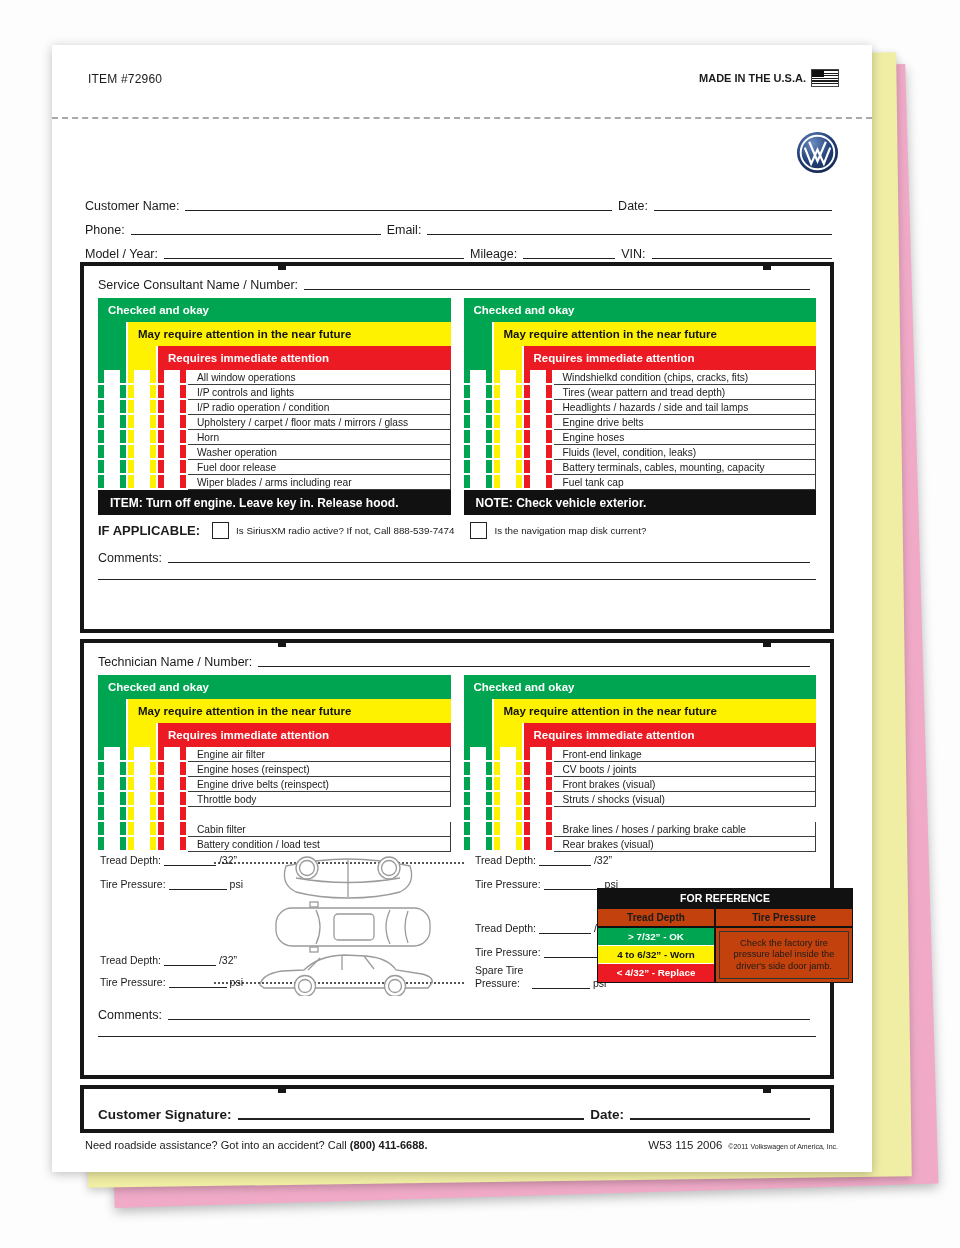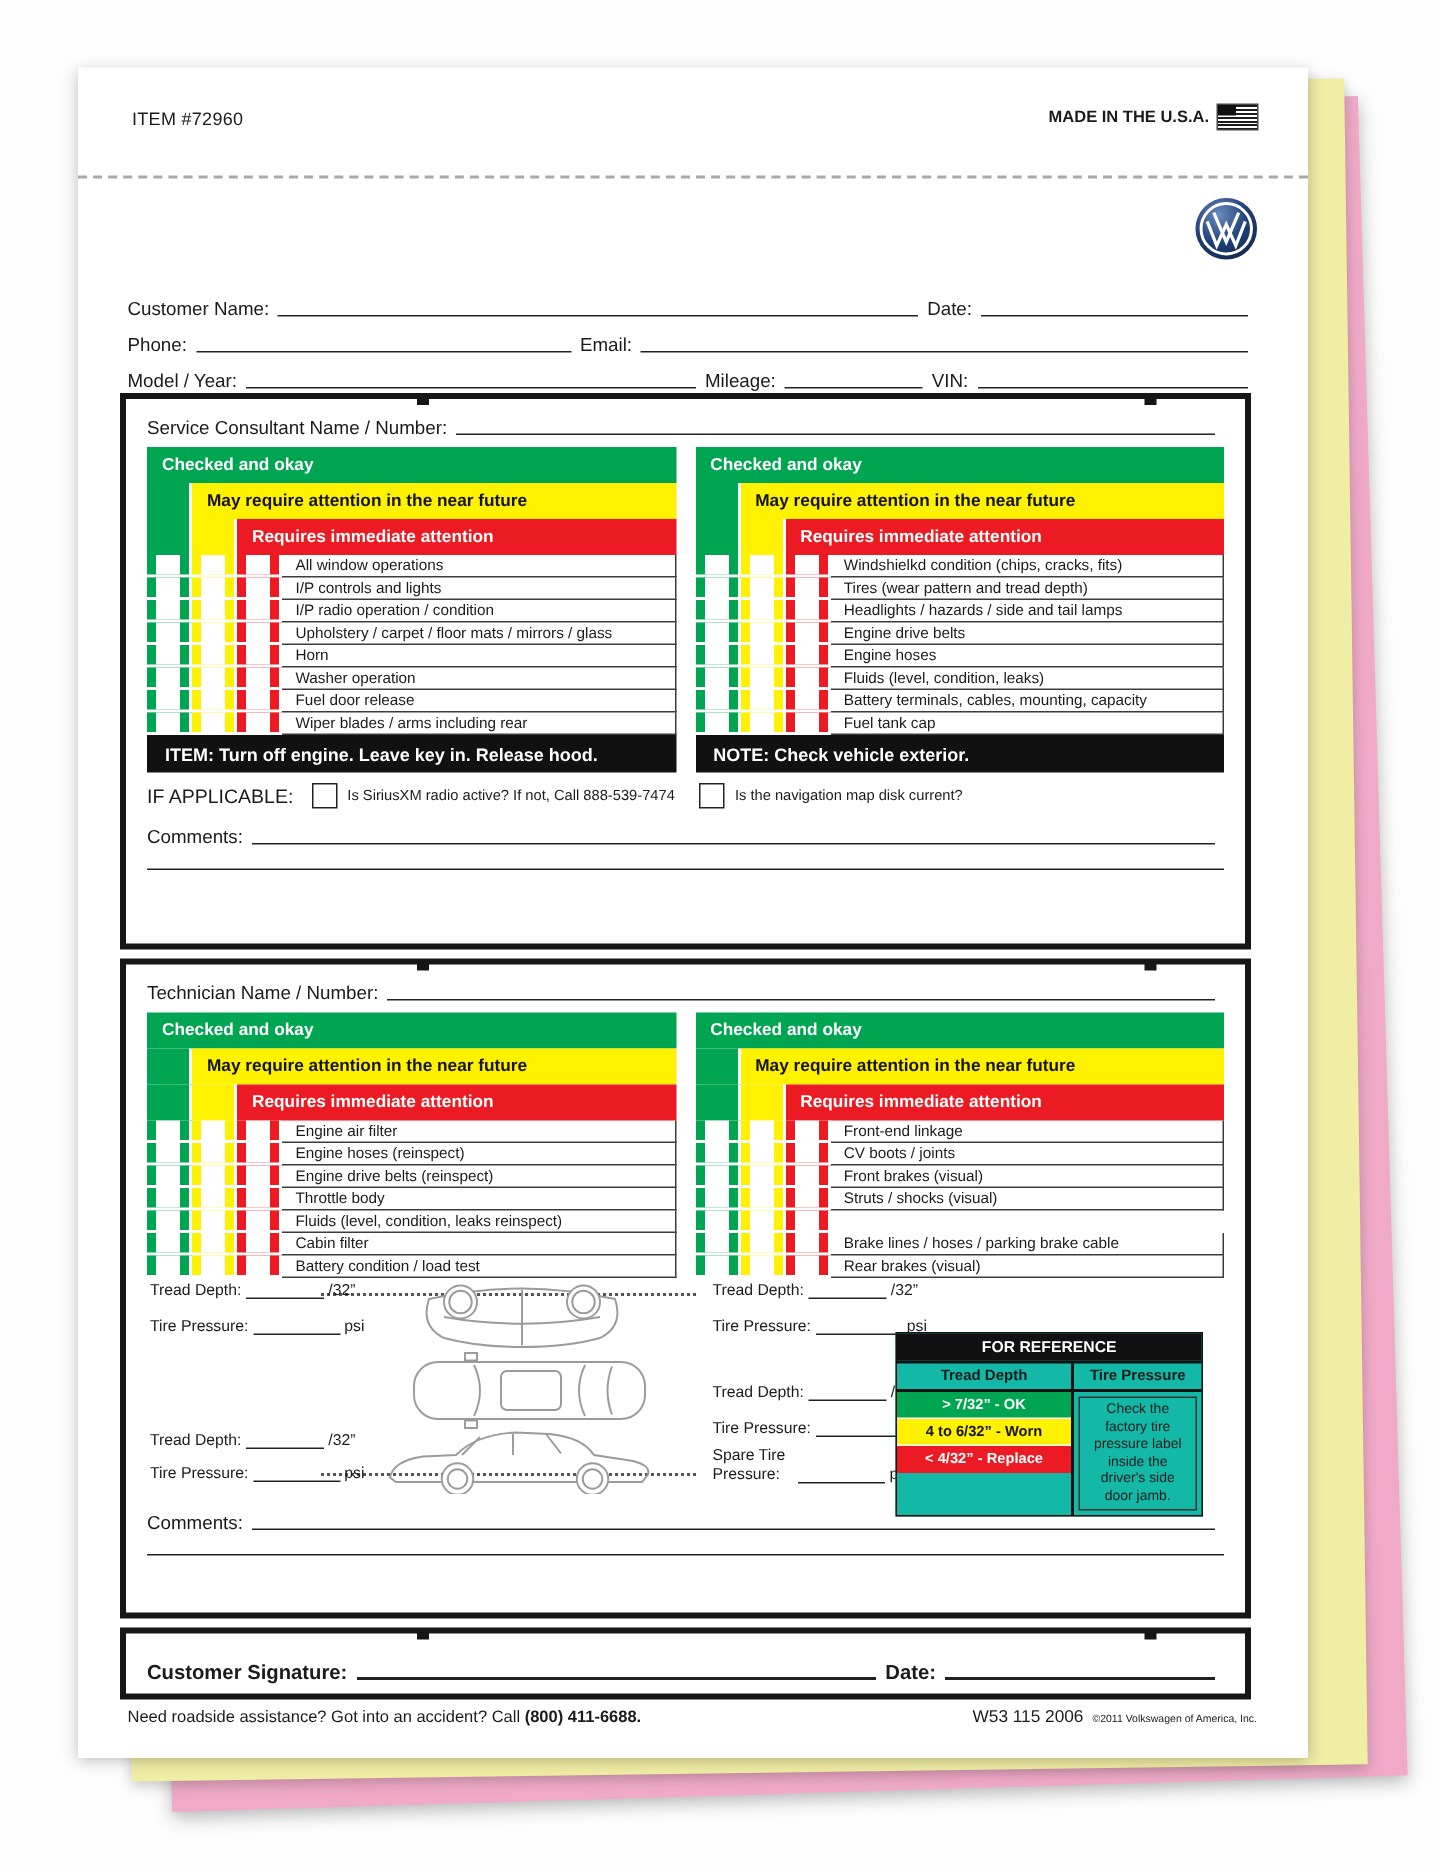--- a/index.html
+++ b/index.html
@@ -58,37 +58,37 @@
   .cb{width:30px;flex:0 0 30px;display:flex;align-items:center;justify-content:center;
     border-right:2px solid #fff;border-bottom:2px solid #fff;box-sizing:border-box;cursor:pointer;}
   .bx{width:16px;height:13px;background:#fff;display:block;}
   .clbl{flex:1;display:flex;align-items:center;padding-left:9px;font-size:10.2px;
     border-bottom:1px solid #3c3c3c;border-right:1px solid #3c3c3c;box-sizing:border-box;
     white-space:nowrap;overflow:hidden;}
   .note{height:25px;background:#111;color:#fff;font-weight:bold;font-size:12px;
     display:flex;align-items:center;padding-left:12px;}
   
   .ifapp{display:flex;align-items:center;margin-top:6px;height:18px;font-size:9.8px;}
-  .ifapp .head{font-weight:normal;font-size:13px;margin-right:10px;}
+  .ifapp .head{font-weight:bold;font-size:13px;margin-right:10px;}
   .chk{width:15px;height:15px;border:1.5px solid #222;background:#fff;margin:0 7px 0 2px;
     flex:0 0 auto;cursor:pointer;}
   .comments{display:flex;align-items:flex-end;font-size:12.5px;height:20px;margin-top:6px;}
   .rule2{border-bottom:1.5px solid #222;height:2px;margin-top:12px;}
   
   .tire-sec{position:relative;height:142px;margin-top:2px;font-size:10.5px;}
   .tlabel{position:absolute;display:flex;align-items:flex-end;white-space:nowrap;}
   .srule{border-bottom:1px solid #222;height:10px;margin:0 3px;}
   .sr55{width:52px;} .sr60{width:58px;}
   .car-svg{position:absolute;left:140px;top:0;width:230px;height:142px;}
   .dotline{position:absolute;border-top:2px dotted #555;}
   .dl-top{left:116px;top:8px;width:250px;}
   .dl-bot{left:116px;top:128px;width:250px;}
   .dot{position:absolute;width:5px;height:5px;border-radius:50%;background:#222;}
   
-  .ref{position:absolute;left:499px;top:34px;width:205px;border:1.5px solid #111;background:#14b8a6;
+  .ref{position:absolute;left:499px;top:34px;width:256px;border:1.5px solid #111;background:#c2410c;
     box-sizing:border-box;}
   .ref-title{background:#111;color:#fff;font-weight:bold;font-size:10.5px;text-align:center;
     height:18px;line-height:18px;}
   .ref-heads{display:flex;border-top:2px solid #111;border-bottom:2px solid #111;}
   .ref-heads div{font-weight:bold;font-size:10px;text-align:center;height:17px;line-height:17px;}
   .ref-h1{width:118px;border-right:2px solid #111;box-sizing:border-box;}
   .ref-h2{flex:1;}
   .ref-body{display:flex;}
   .ref-col{width:118px;border-right:2px solid #111;box-sizing:border-box;}
   .ref-col div{height:18px;line-height:18px;text-align:center;font-weight:bold;font-size:9.8px;
@@ -504,21 +504,20 @@
             <div class="crow">
               <div class="cb cg">
                 <span class="bx"></span>
               </div>
               <div class="cb cy">
                 <span class="bx"></span>
               </div>
               <div class="cb cr">
                 <span class="bx"></span>
               </div>
-              <div class="clbl">Fluids (level, condition, leaks reinspect)</div>
             </div>
 
             <div class="crow">
               <div class="cb cg">
                 <span class="bx"></span>
               </div>
               <div class="cb cy">
                 <span class="bx"></span>
               </div>
               <div class="cb cr">

